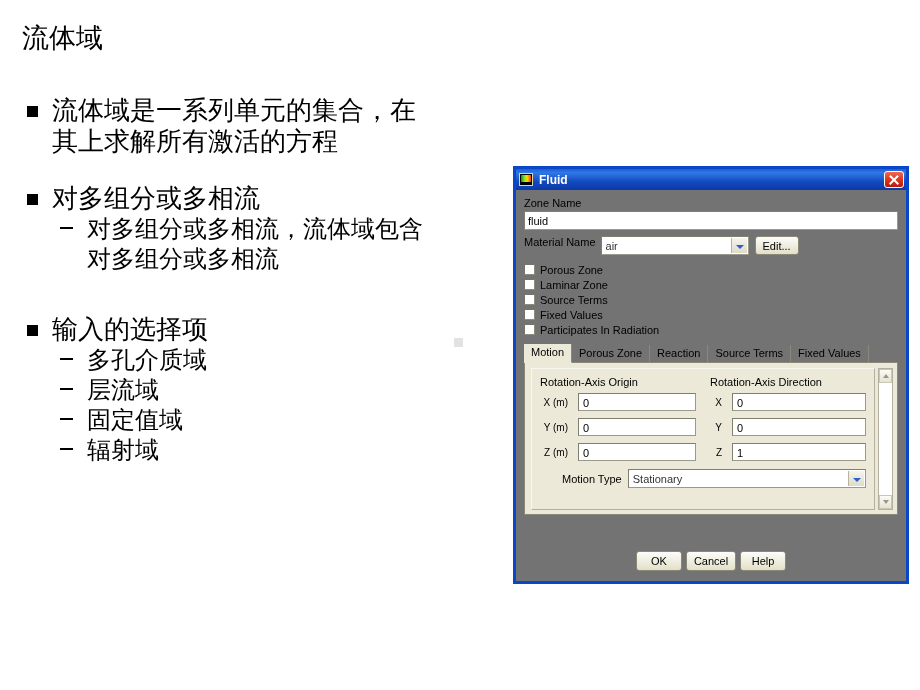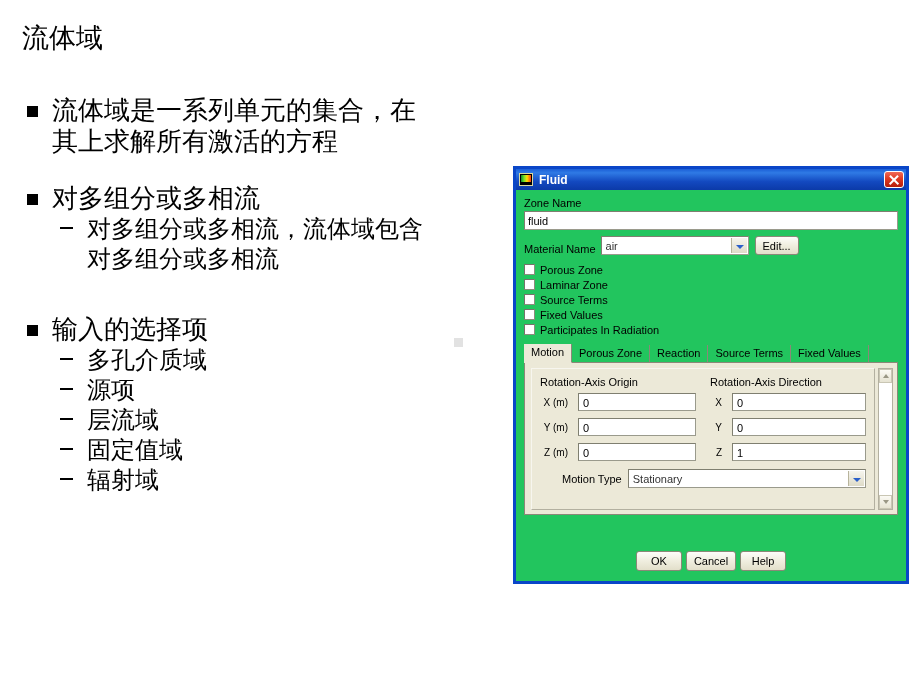--- a/index.html
+++ b/index.html
@@ -76,21 +76,21 @@
     background: #e2e2e2;
   }
 
   
   .dialog {
     position: absolute;
     left: 513px;
     top: 166px;
     width: 396px;
     height: 418px;
-    background: #22c55e;
+    background: #737373;
     border: 3px solid #0a46c8;
     box-sizing: border-box;
     font-size: 11px;
     color: #000;
   }
   .titlebar {
     height: 21px;
     background: linear-gradient(to bottom, #1b5fd6 0%, #2f7ae5 18%, #1349c0 60%, #0b3aa8 100%);
     display: flex;
     align-items: center;
@@ -169,21 +169,21 @@
     font-size: 11px;
     font-family: "Liberation Sans", sans-serif;
     padding: 2px 3px;
     line-height: 14px;
     color: #000;
     overflow: hidden;
     white-space: nowrap;
   }
   .row {
     display: flex;
-    align-items: flex-end;
+    align-items: flex-start;
     margin-top: 6px;
   }
   .row .lbl {
     font-size: 11px;
     margin-right: 5px;
     white-space: nowrap;
   }
   .combo {
     position: relative;
     height: 19px;
@@ -430,24 +430,20 @@
   <div class="spacer-sm"></div>
 
   <div class="bullet-l1">
     <span class="sq"></span>
     <div>输入的选择项</div>
   </div>
 
   <div class="bullet-l2">
     <span class="dash"></span>
     <div>多孔介质域</div>
-  </div>
-  <div class="bullet-l2">
-    <span class="dash"></span>
-    <div>源项</div>
   </div>
   <div class="bullet-l2">
     <span class="dash"></span>
     <div>层流域</div>
   </div>
   <div class="bullet-l2">
     <span class="dash"></span>
     <div>固定值域</div>
   </div>
   <div class="bullet-l2">

